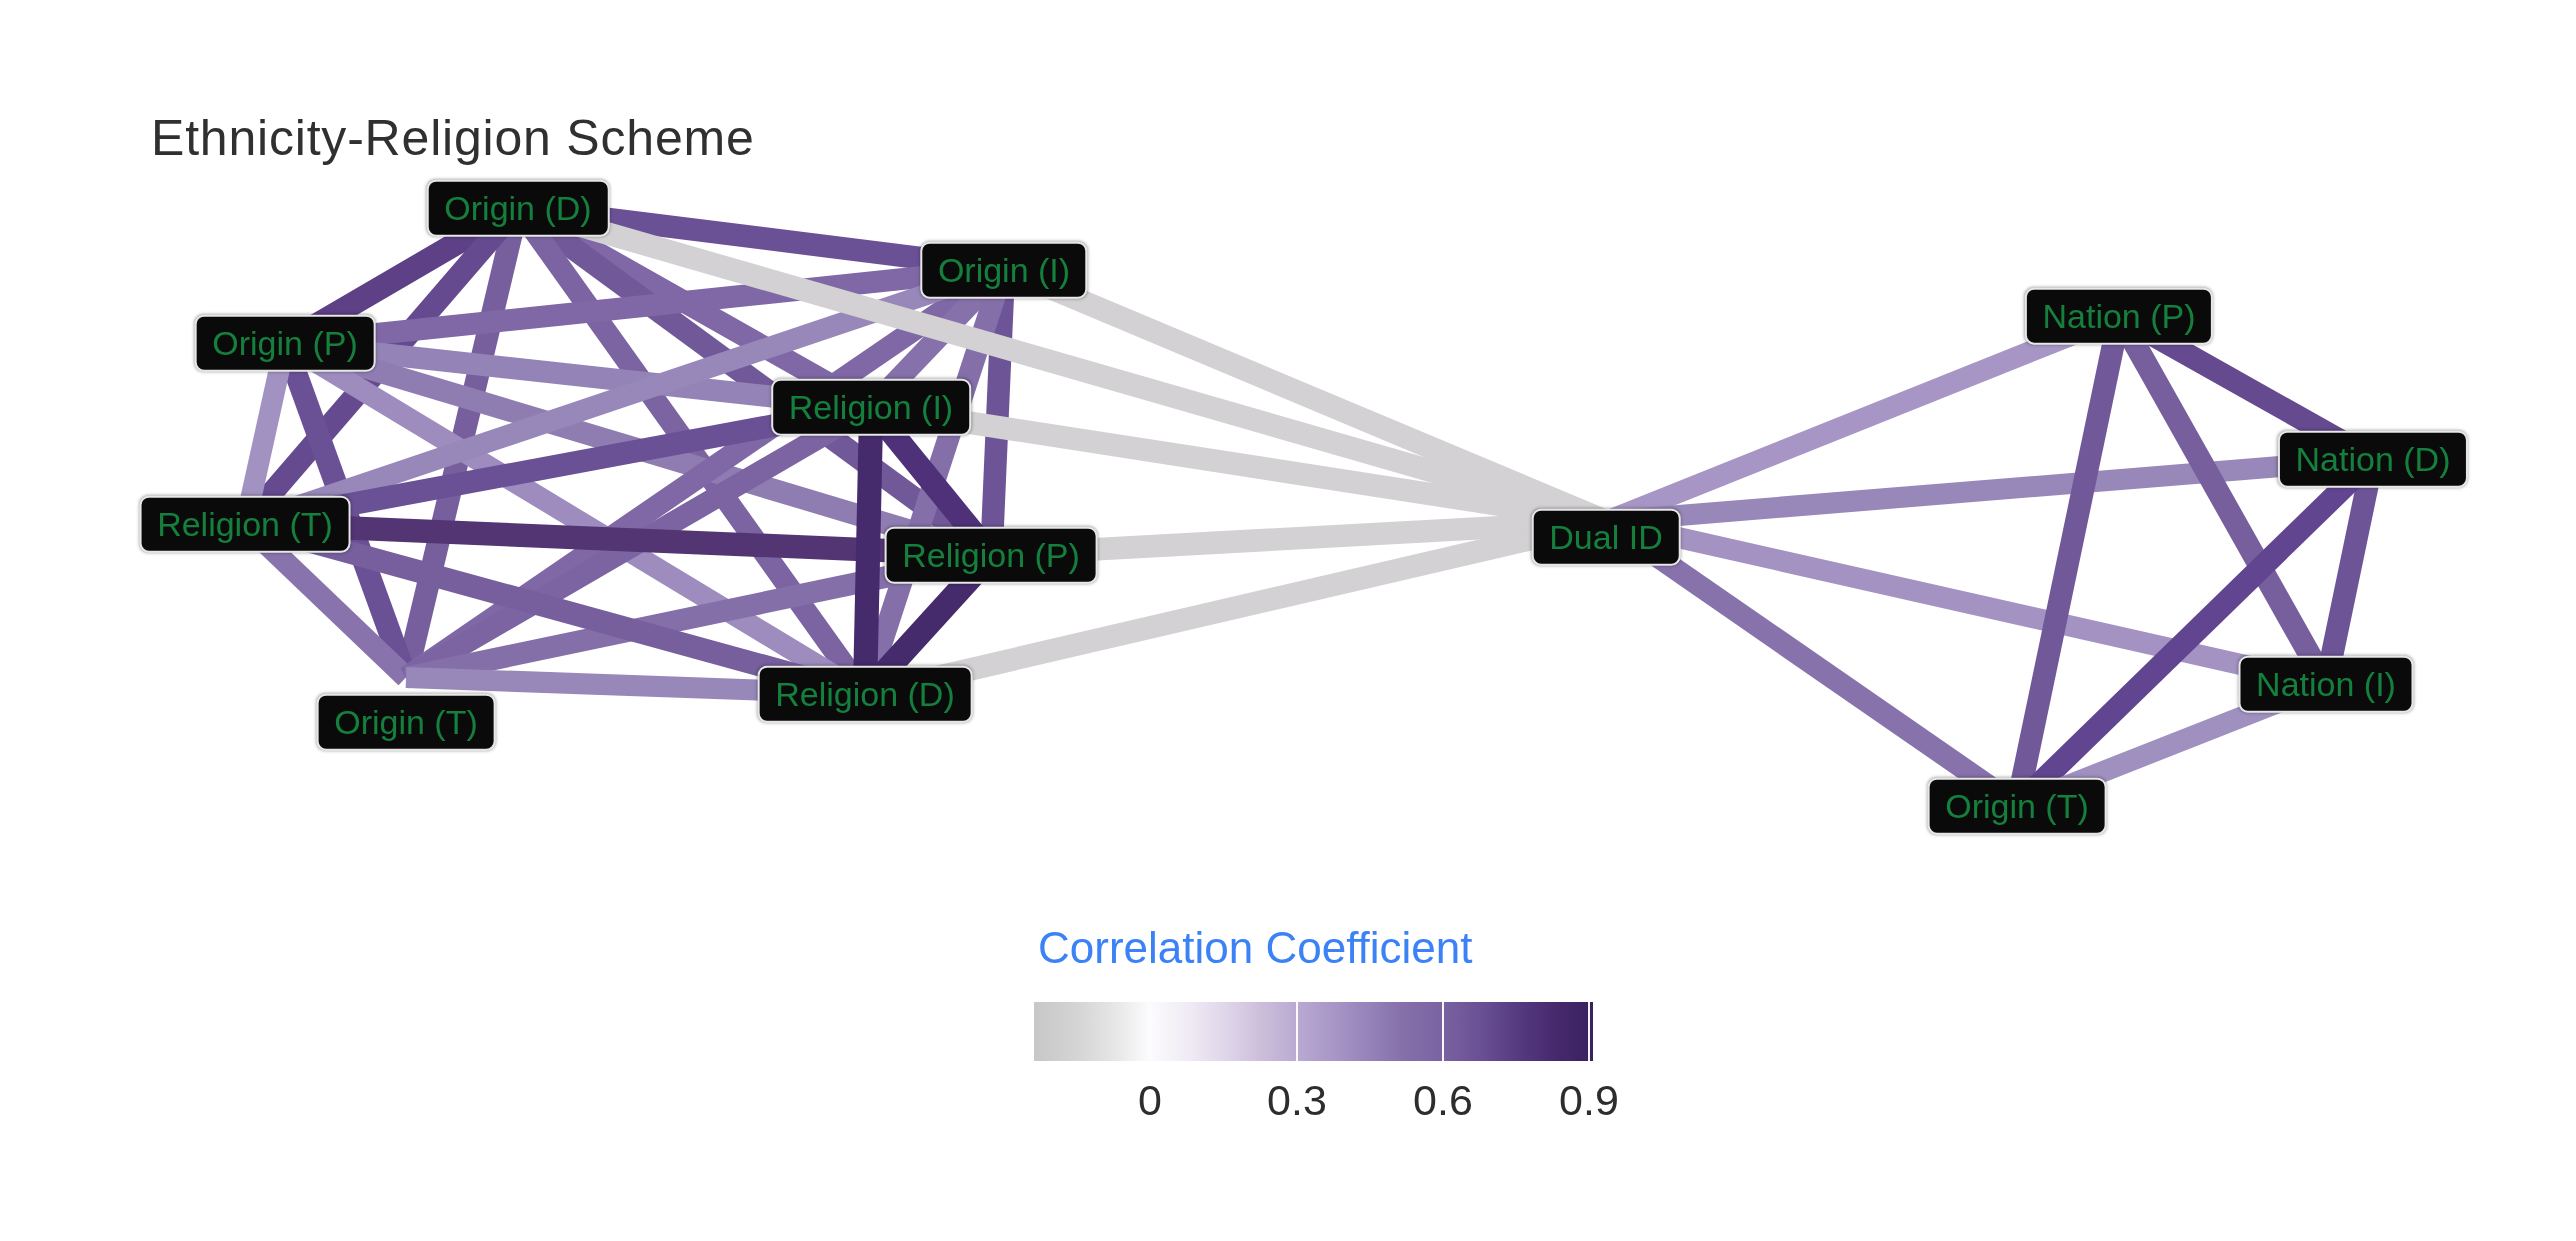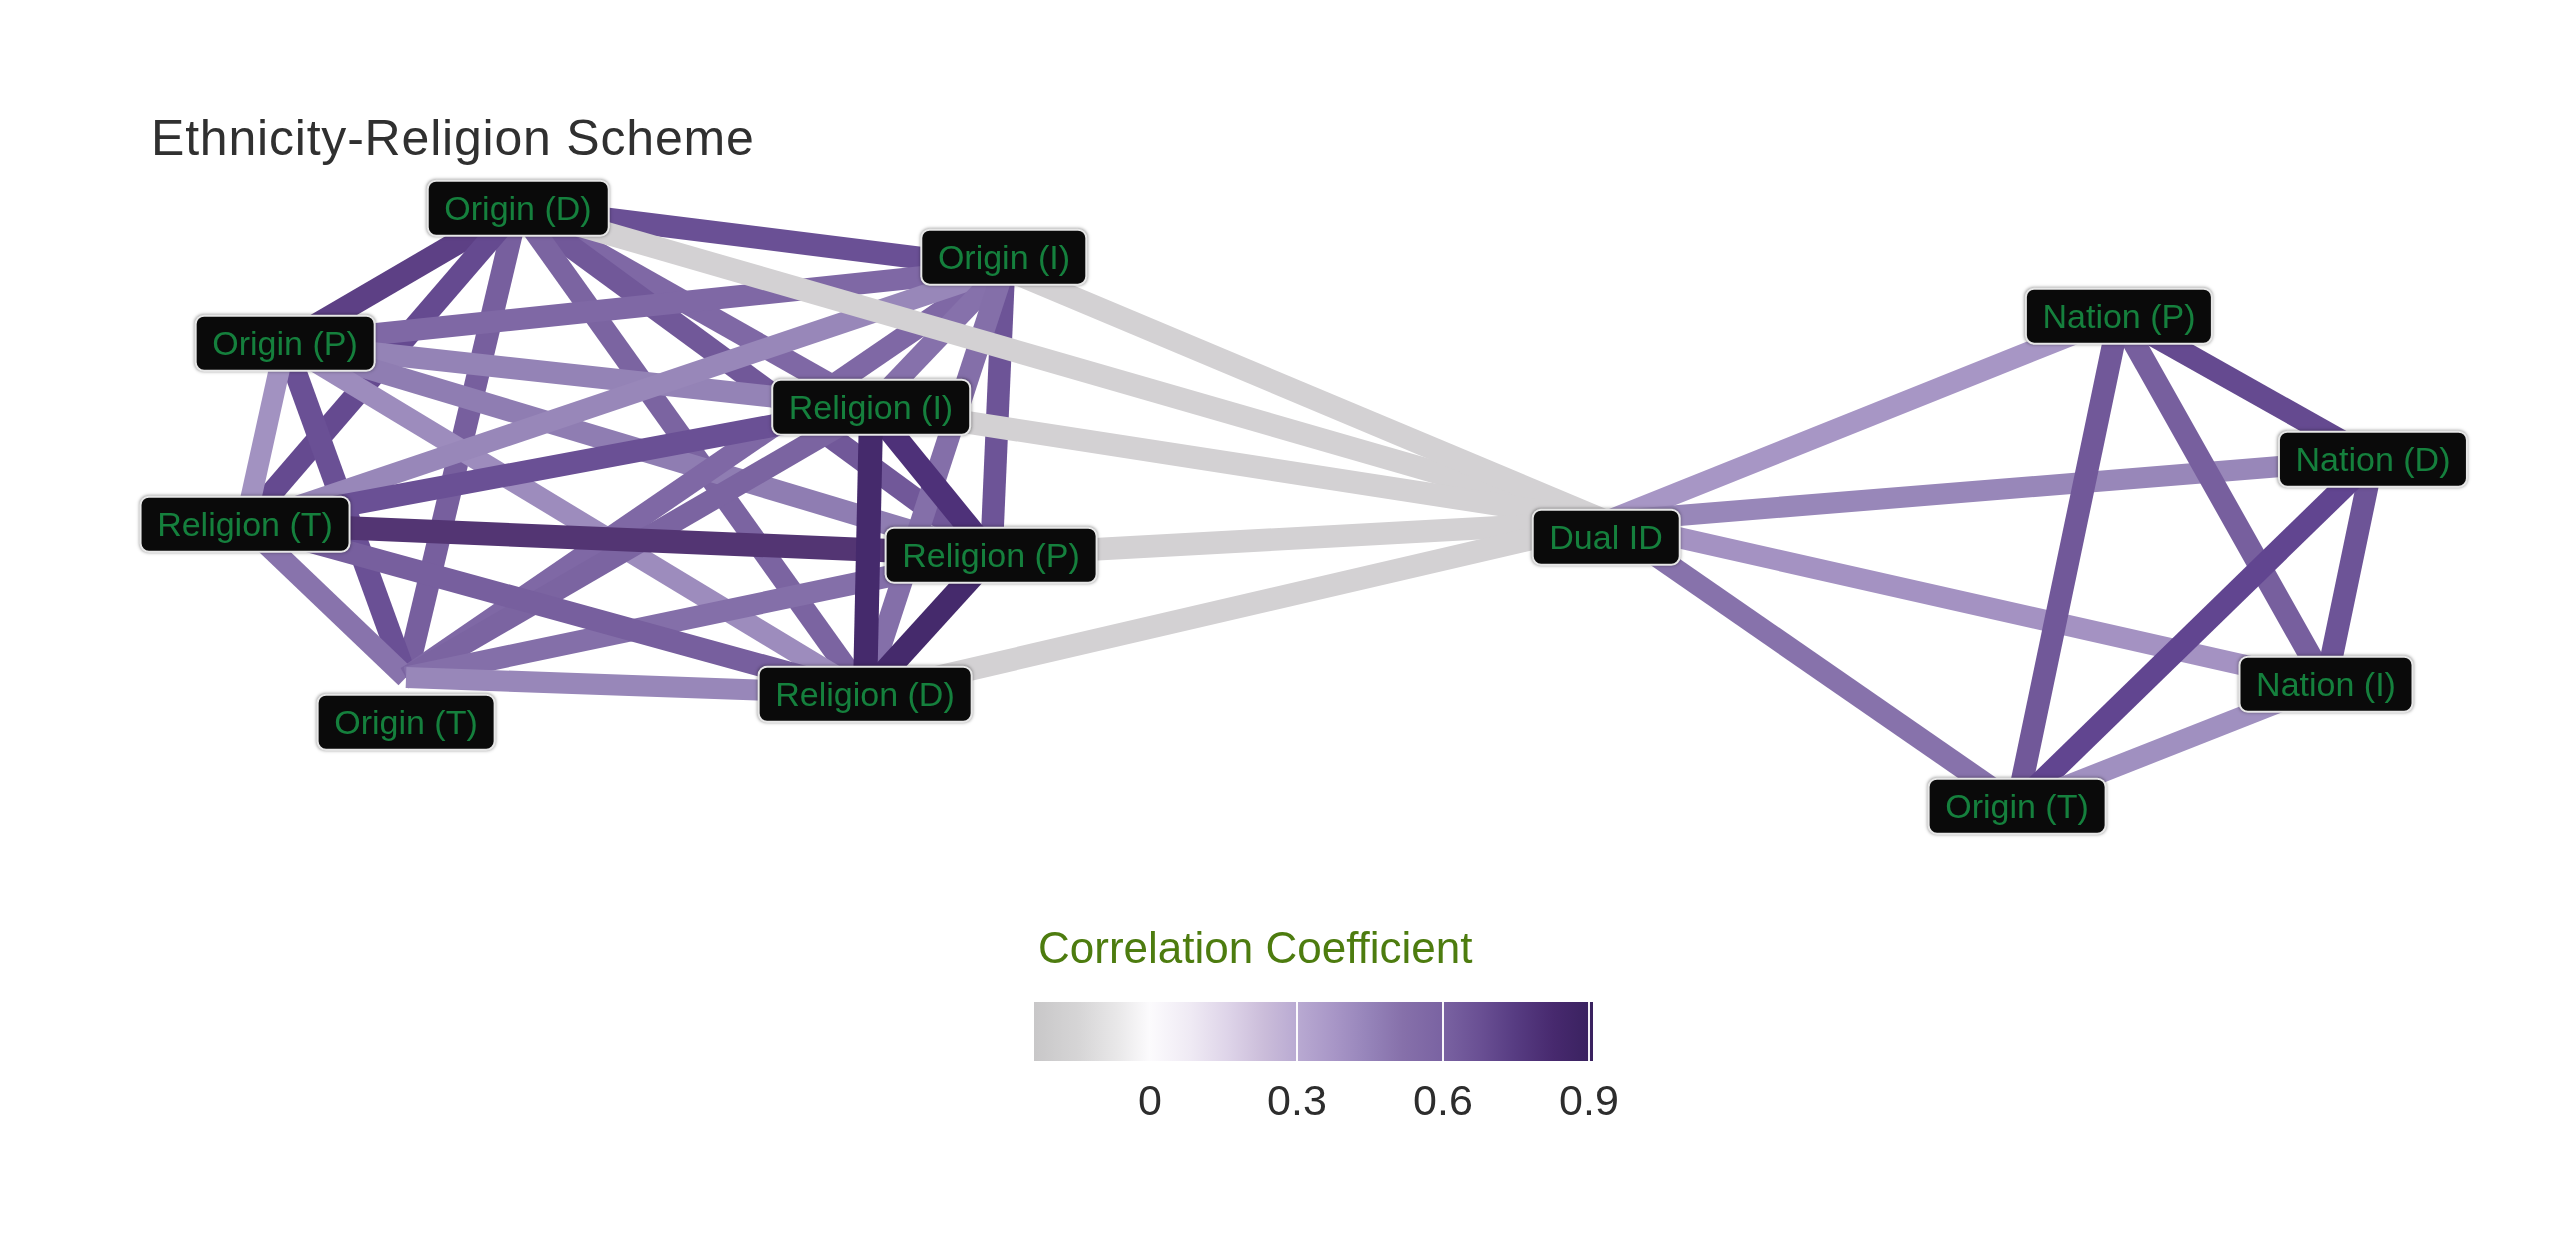--- a/index.html
+++ b/index.html
@@ -3,21 +3,21 @@
 <meta charset="utf-8">
 <style>
   html,body{margin:0;padding:0;background:#ffffff;}
   #canvas{position:relative;width:2576px;height:1241px;background:#ffffff;overflow:hidden;
           font-family:"Liberation Sans", sans-serif;}
   #edge-layer{position:absolute;left:0;top:0;width:2576px;height:1241px;}
   .node-label{position:absolute;transform:translate(-50%,-50%);background:#0a0a0a;color:#15803d;
           font-size:34px;line-height:1;padding:8.6px 15.6px 10px 15.6px;border-radius:9.4px;
           border:2.3px solid rgba(255,255,255,0.9);white-space:nowrap;box-shadow:0 0 3.1px rgba(0,0,0,0.35);}
   #chart-title{position:absolute;left:151px;top:109px;font-size:50px;color:#303030;letter-spacing:0.8px;}
-  #legend-title{position:absolute;left:1038px;top:923px;font-size:44px;color:#4d7c0f;}
+  #legend-title{position:absolute;left:1038px;top:923px;font-size:44px;color:#3b82f6;}
   #colorbar{position:absolute;left:1034px;top:1002px;width:559px;height:59px;}
   .cbar-tick{position:absolute;top:0;width:2.3px;height:59px;background:#ffffff;opacity:0.95;}
   .tick-label{position:absolute;top:1076px;transform:translateX(-50%);font-size:43px;color:#2d2d2d;}
 </style>
 </head>
 <body>
 
 <div id="canvas">
   <svg id="edge-layer" viewBox="0 0 3300 1590" xmlns="http://www.w3.org/2000/svg">
       <line x1="663" y1="266" x2="365" y2="440" stroke="#5d4085" stroke-width="30"></line>
@@ -62,21 +62,21 @@
       <line x1="2715" y1="405" x2="2584" y2="1032" stroke="#715899" stroke-width="29"></line>
       <line x1="3040" y1="588" x2="2980" y2="876" stroke="#6d5497" stroke-width="29"></line>
       <line x1="3040" y1="588" x2="2584" y2="1032" stroke="#614590" stroke-width="29"></line>
       <line x1="2980" y1="876" x2="2584" y2="1032" stroke="#a090c0" stroke-width="27"></line>
     </svg>
 
   <div id="chart-title">Ethnicity-Religion Scheme</div>
 
   <div id="node-layer">
       <div class="node-label" style="left: 518px; top: 208px;">Origin (D)</div>
-      <div class="node-label" style="left: 1004px; top: 257px;">Origin (I)</div>
+      <div class="node-label" style="left: 1004px; top: 270px;">Origin (I)</div>
       <div class="node-label" style="left: 285px; top: 343px;">Origin (P)</div>
       <div class="node-label" style="left: 871px; top: 407px;">Religion (I)</div>
       <div class="node-label" style="left: 245px; top: 524px;">Religion (T)</div>
       <div class="node-label" style="left: 991px; top: 555px;">Religion (P)</div>
       <div class="node-label" style="left: 406px; top: 678px; margin-top: 44px;">Origin (T)</div>
       <div class="node-label" style="left: 865px; top: 694px;">Religion (D)</div>
       <div class="node-label" style="left: 1606px; top: 537px;">Dual ID</div>
       <div class="node-label" style="left: 2119px; top: 316px;">Nation (P)</div>
       <div class="node-label" style="left: 2373px; top: 459px;">Nation (D)</div>
       <div class="node-label" style="left: 2326px; top: 684px;">Nation (I)</div>

